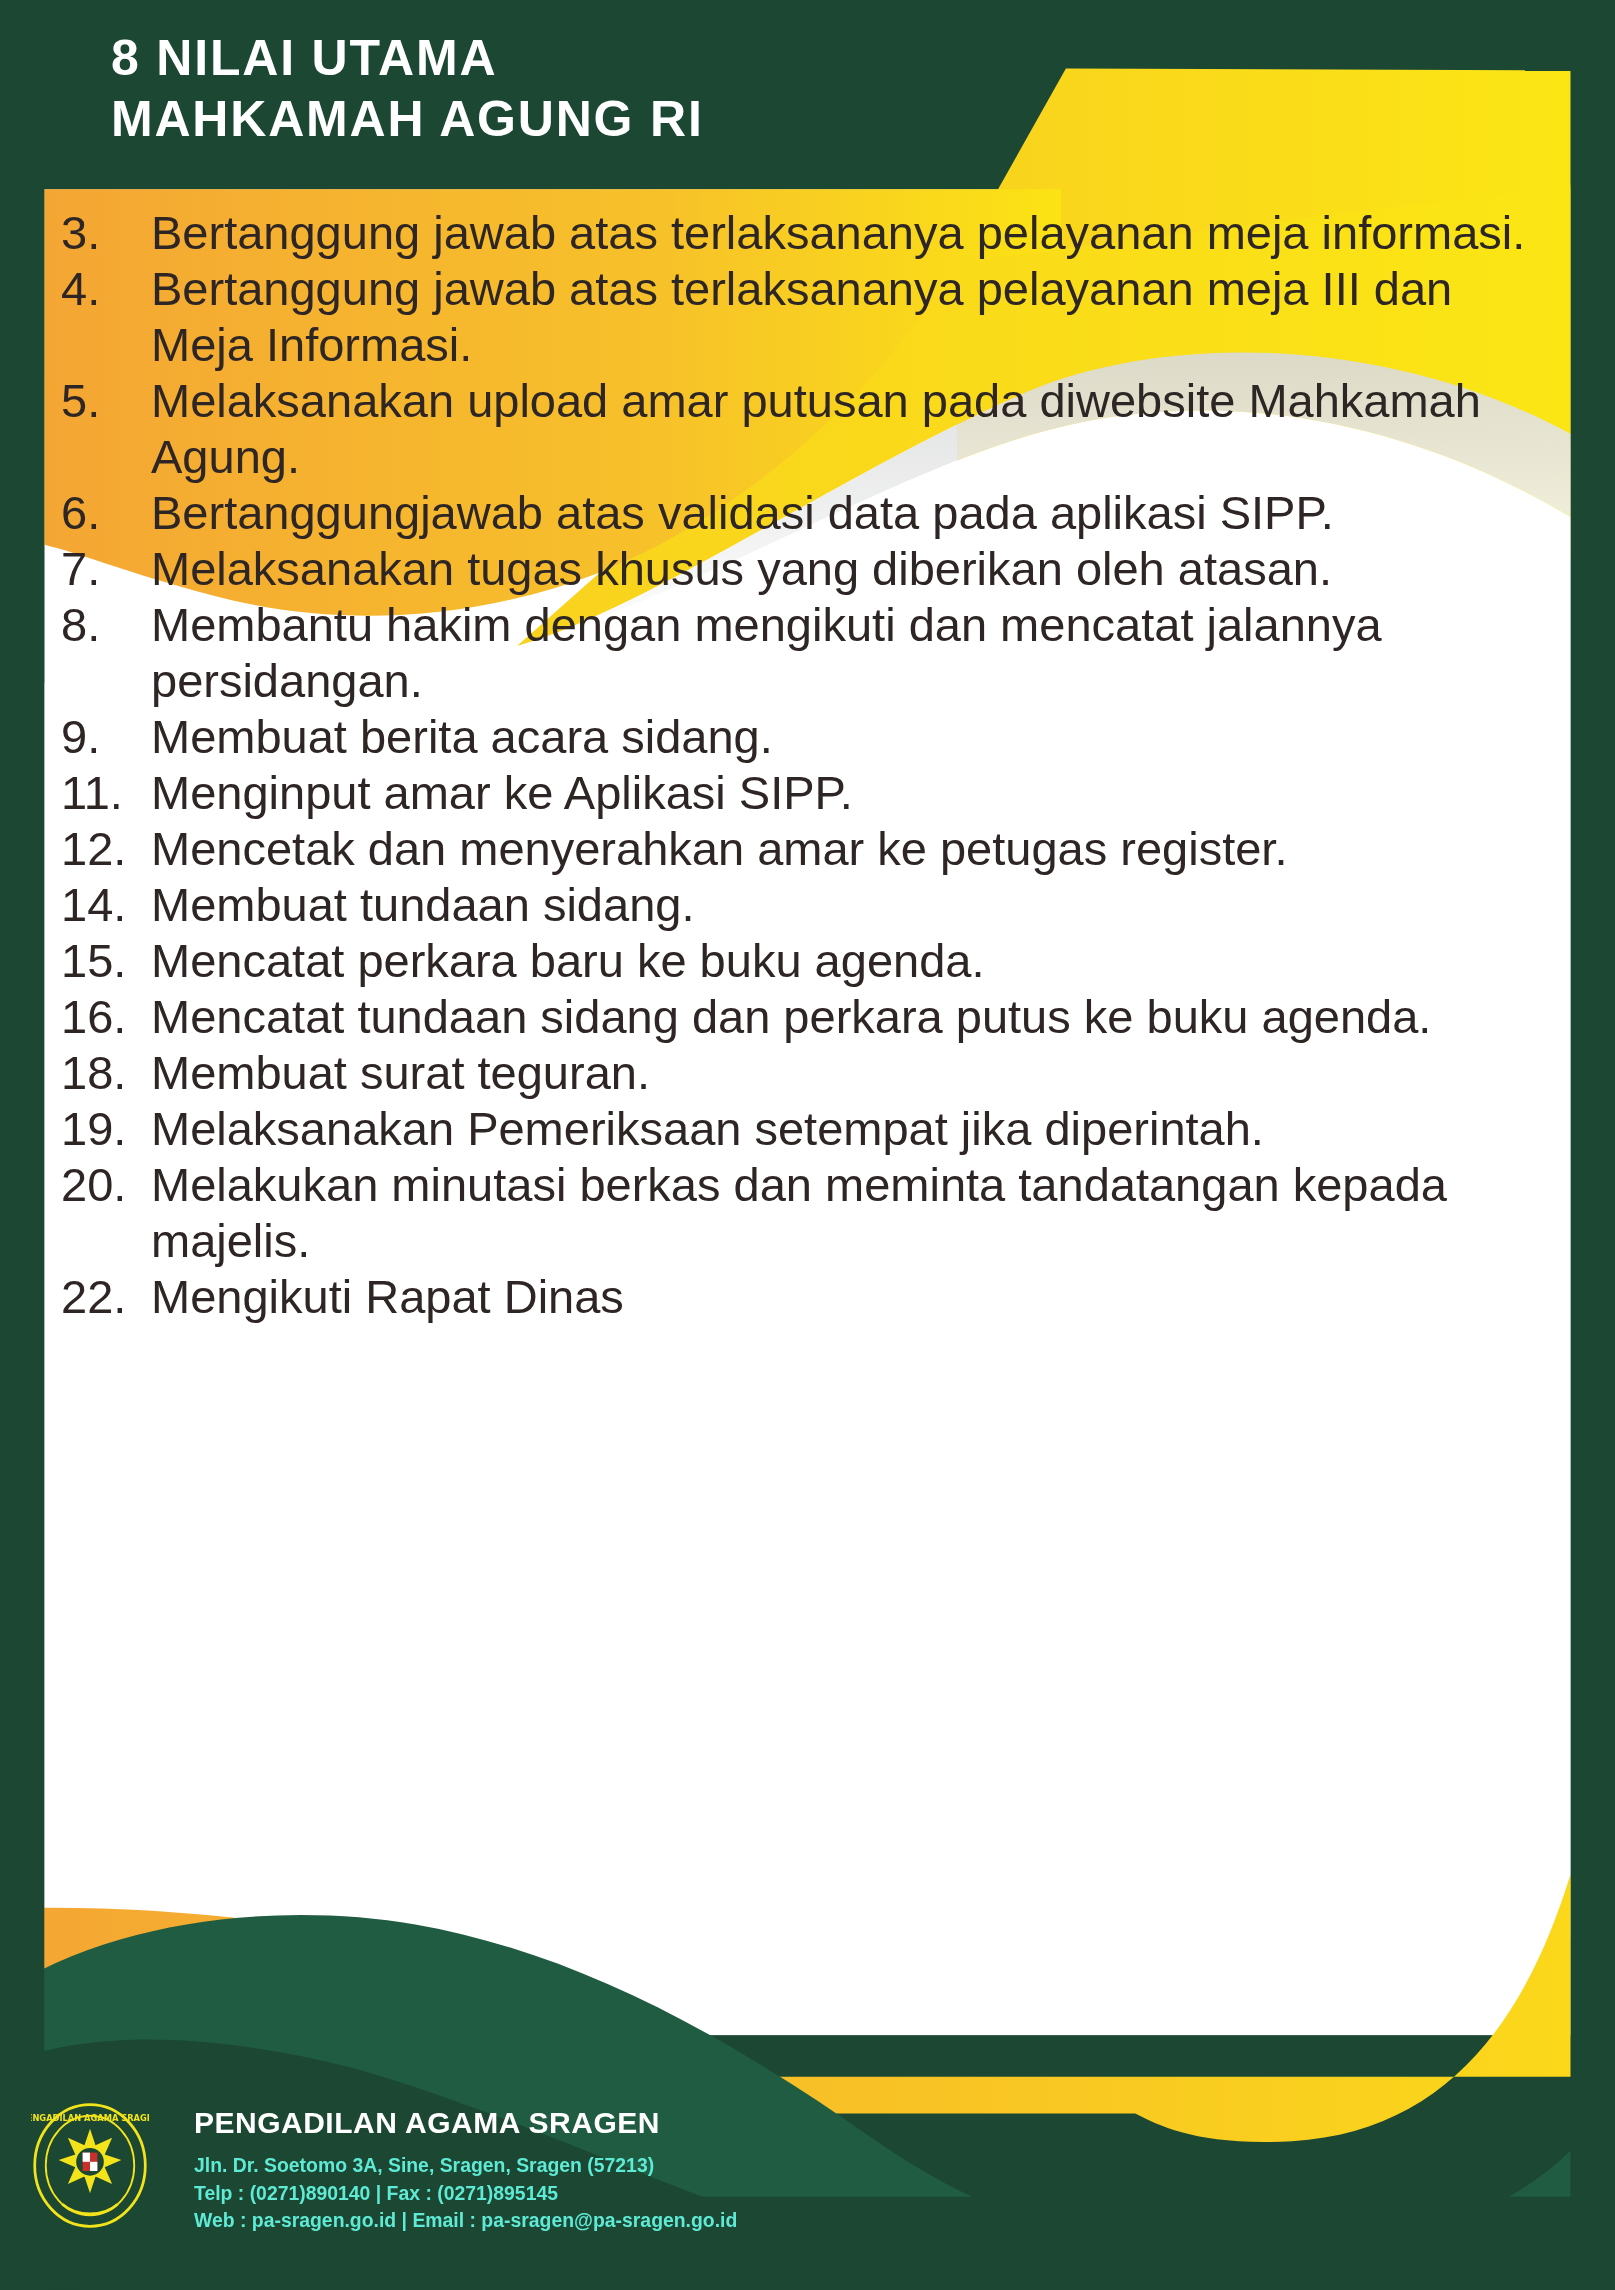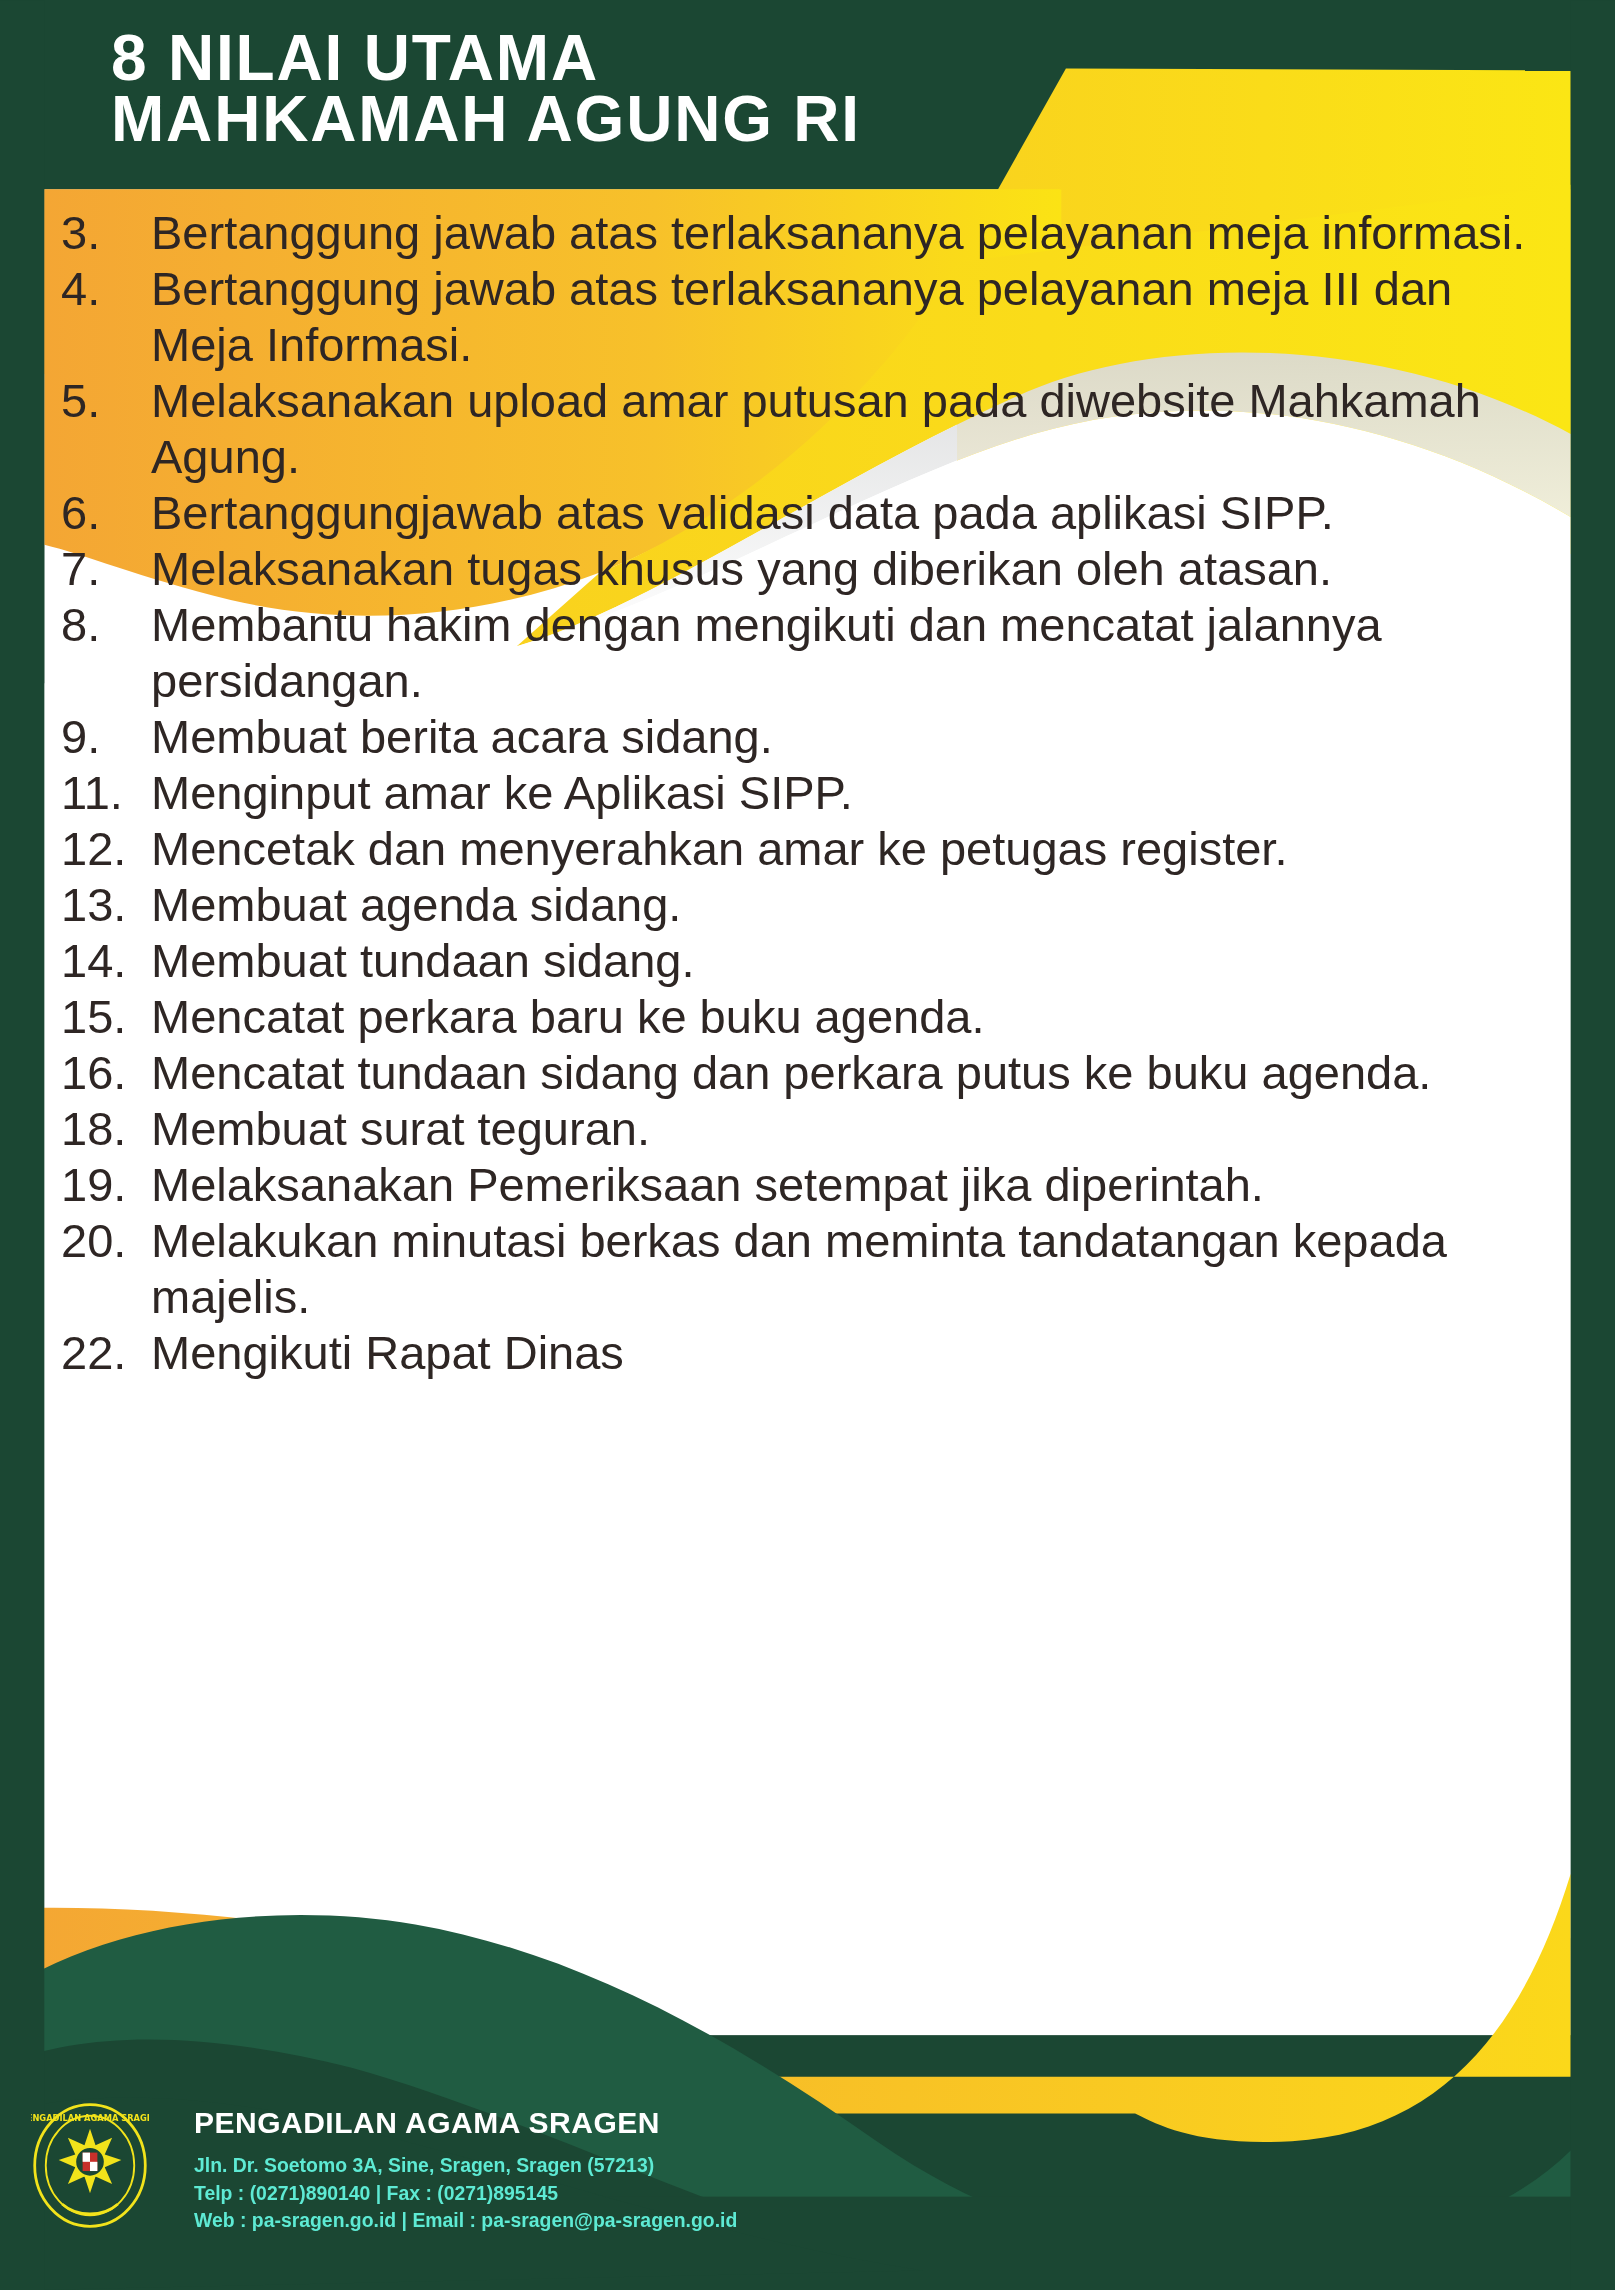--- a/index.html
+++ b/index.html
@@ -4,21 +4,21 @@
 <style>
   html, body { margin: 0; padding: 0; }
   body {
     width: 1615px; height: 2291px; position: relative; overflow: hidden;
     background: #1b4733;
     font-family: "Liberation Sans", "DejaVu Sans", sans-serif;
   }
   .bg-svg { position: absolute; left: 0; top: 0; width: 1615px; height: 2291px; }
   .title {
     position: absolute; left: 111px; top: 28px;
-    color: #ffffff; font-weight: bold; font-size: 64px; line-height: 61px;
+    color: #ffffff; font-weight: bold; font-size: 50px; line-height: 61px;
     letter-spacing: 1.8px;
   }
   .title div { white-space: nowrap; }
   .list {
     position: absolute; left: 61px; top: 205px; width: 1504px;
     color: #2e2624; font-size: 47px; line-height: 56px;
   }
   .item { display: flex; }
   .num { width: 90px; flex: 0 0 90px; }
   .txt { flex: 1; }
@@ -116,24 +116,20 @@
     </div>
   <div class="item">
       <span class="num">11.</span>
       <span class="txt">Menginput amar ke Aplikasi SIPP.</span>
     </div>
   <div class="item">
       <span class="num">12.</span>
       <span class="txt">Mencetak dan menyerahkan amar ke petugas register.</span>
     </div>
   <div class="item">
-      <span class="num">13.</span>
-      <span class="txt">Membuat agenda sidang.</span>
-    </div>
-  <div class="item">
       <span class="num">14.</span>
       <span class="txt">Membuat tundaan sidang.</span>
     </div>
   <div class="item">
       <span class="num">15.</span>
       <span class="txt">Mencatat perkara baru ke buku agenda.</span>
     </div>
   <div class="item">
       <span class="num">16.</span>
       <span class="txt">Mencatat tundaan sidang dan perkara putus ke buku agenda.</span>

